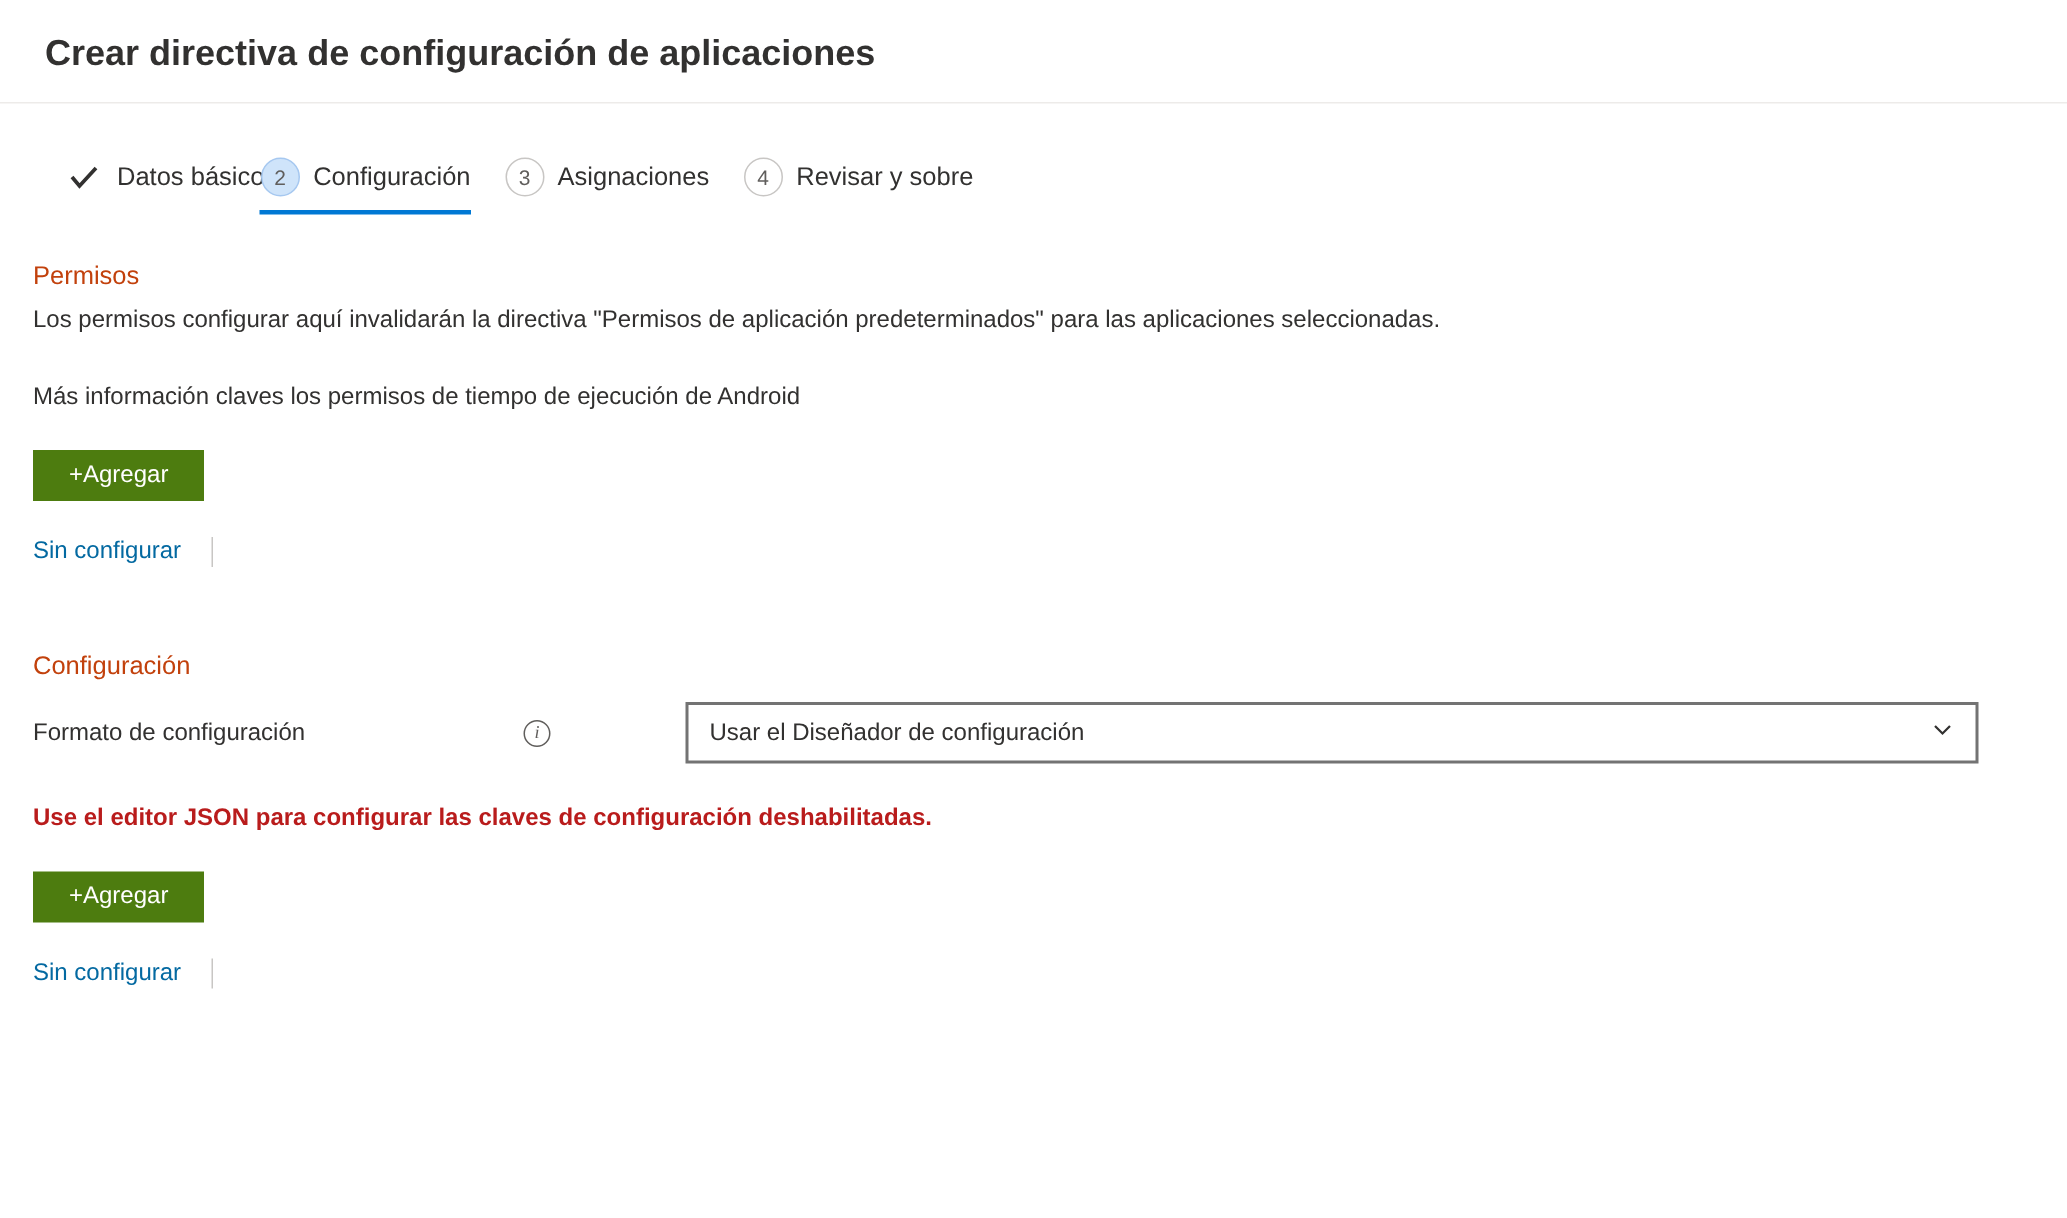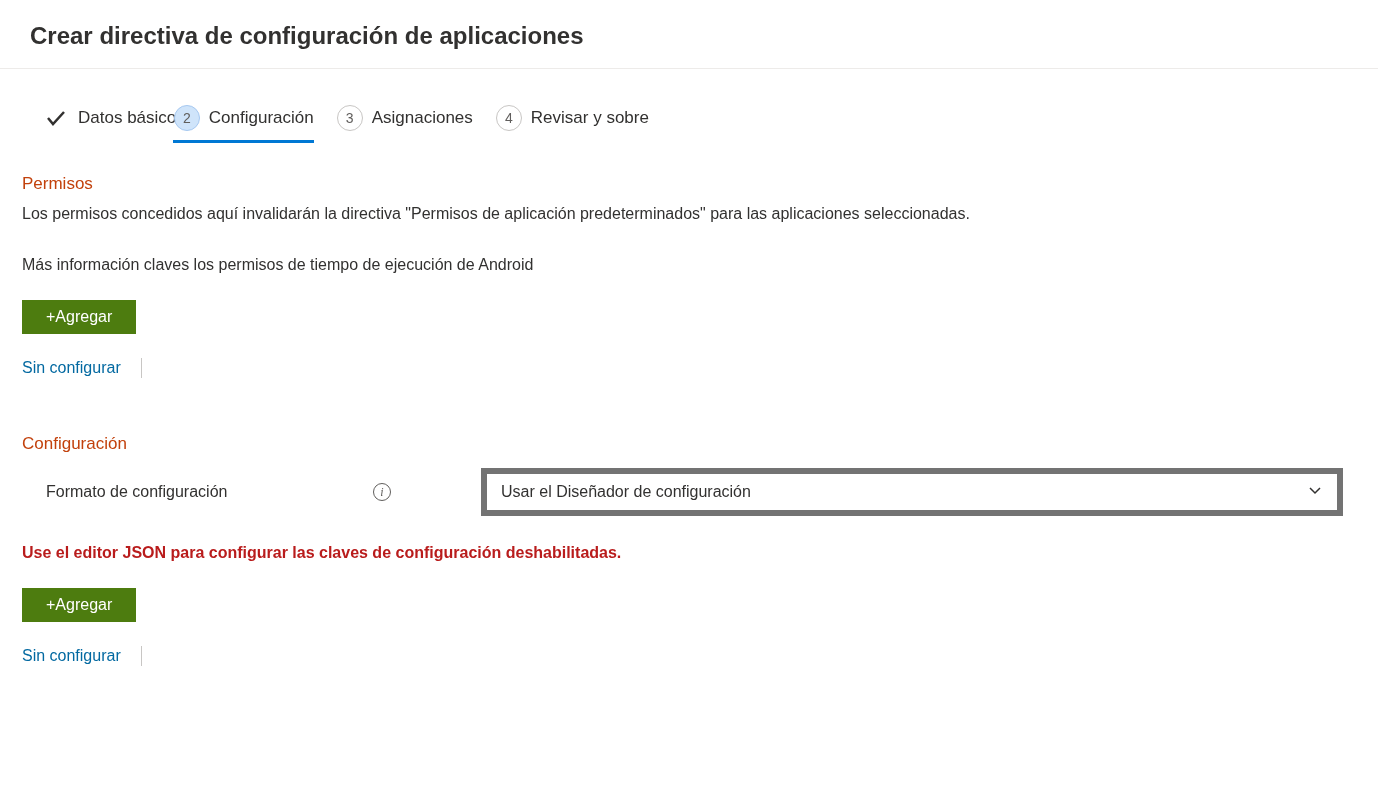--- a/index.html
+++ b/index.html
@@ -132,21 +132,20 @@
     .form-row {
       display: flex;
       align-items: center;
       margin-top: 14px;
       margin-bottom: 28px;
     }
     .form-label-wrap {
       display: flex;
       align-items: flex-end;
       width: 435px;
-      margin-left: 24px;
     }
     .form-label {
       font-size: 16px;
       color: #323130;
     }
     .info-icon {
       margin-left: auto;
       margin-right: 90px;
       width: 18px;
       height: 18px;
@@ -156,21 +155,21 @@
       align-items: center;
       justify-content: center;
       font-size: 12px;
       color: #605e5c;
       font-style: italic;
       font-family: Georgia, serif;
     }
     .dropdown {
       flex: 1;
       max-width: 862px;
-      border: 6px solid #737373;
+      border: 2px solid #737373;
       background: #ffffff;
       padding: 8px 14px;
       display: flex;
       align-items: center;
       justify-content: space-between;
       cursor: pointer;
       font-size: 16px;
       color: #323130;
     }
     .chevron-down svg {
@@ -220,21 +219,21 @@
     <div class="step">
       <span class="step-icon">
         <span class="step-circle inactive">4</span>
       </span>
       <span class="step-label">Revisar y sobre</span>
     </div>
   </div>
 
   <div>
     <div class="section-title">Permisos</div>
-    <div class="description">Los permisos concedidos aquí invalidarán la directiva "Permisos de aplicación predeterminados" para las aplicaciones seleccionadas.</div>
+    <div class="description">Los permisos configurar aquí invalidarán la directiva "Permisos de aplicación predeterminados" para las aplicaciones seleccionadas.</div>
     <div class="link-text">Más información claves los permisos de tiempo de ejecución de Android</div>
     <button class="btn-primary">+Agregar</button>
     <div class="status-text">
       <span>Sin configurar</span>
       <span class="status-divider"></span>
     </div>
   </div>
 
   <div class="section-config">
     <div class="section-title">Configuración</div>

